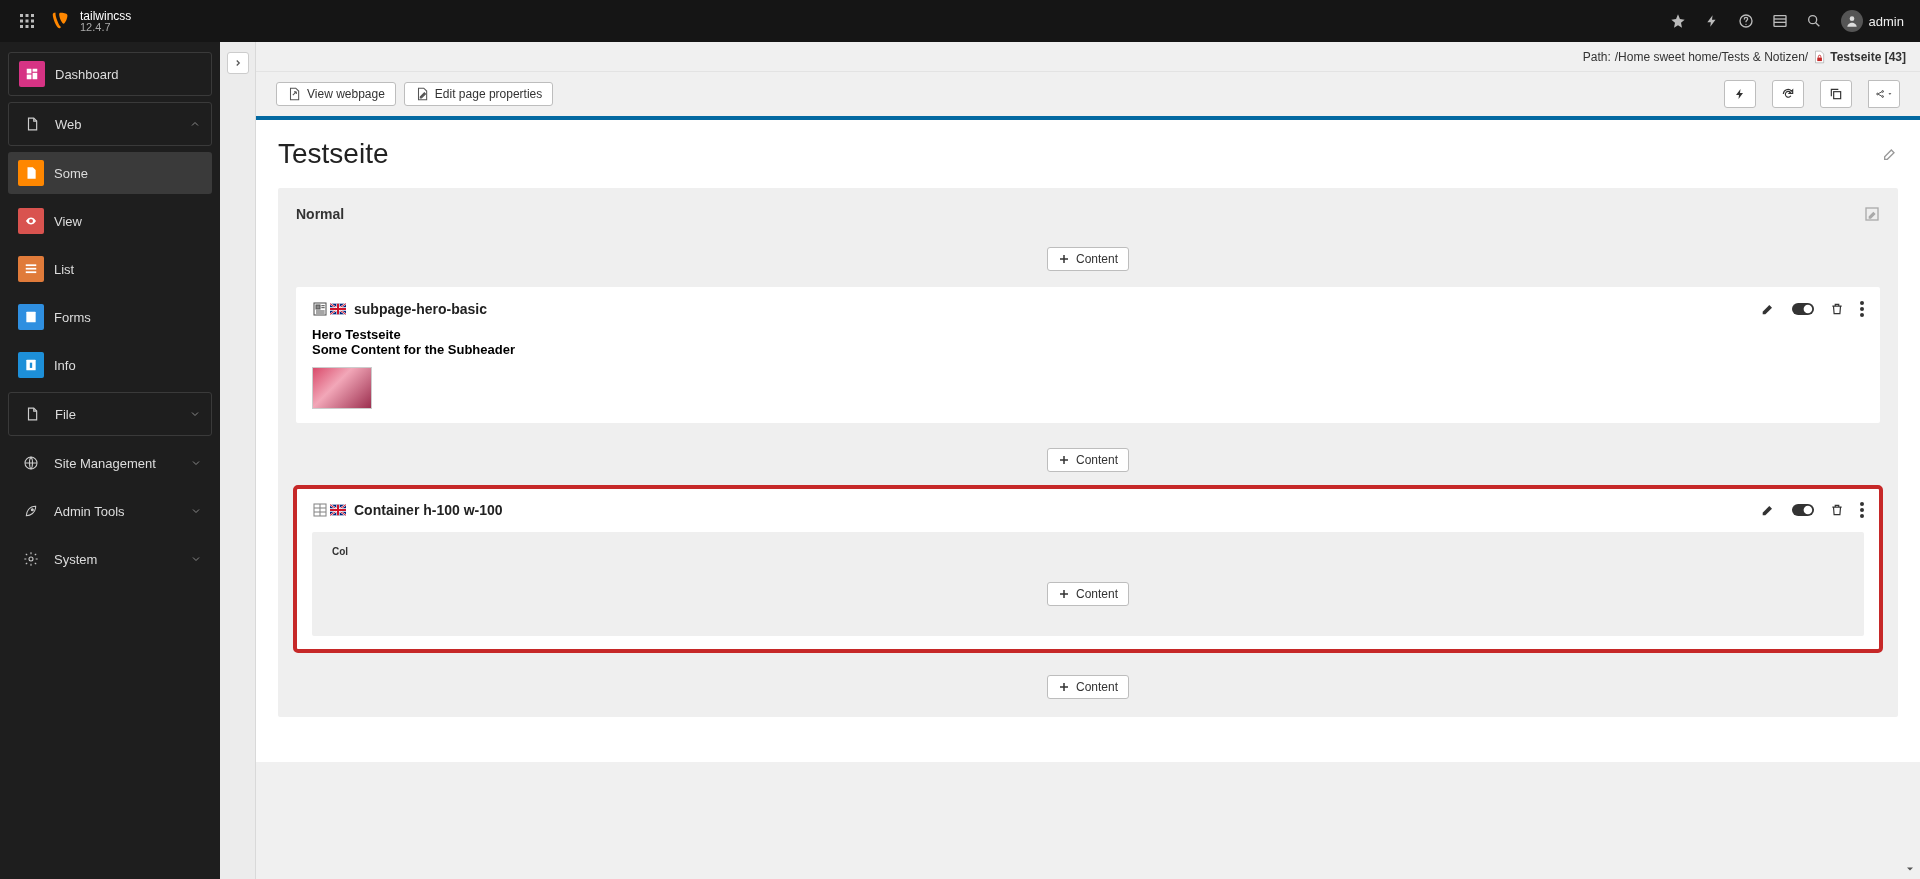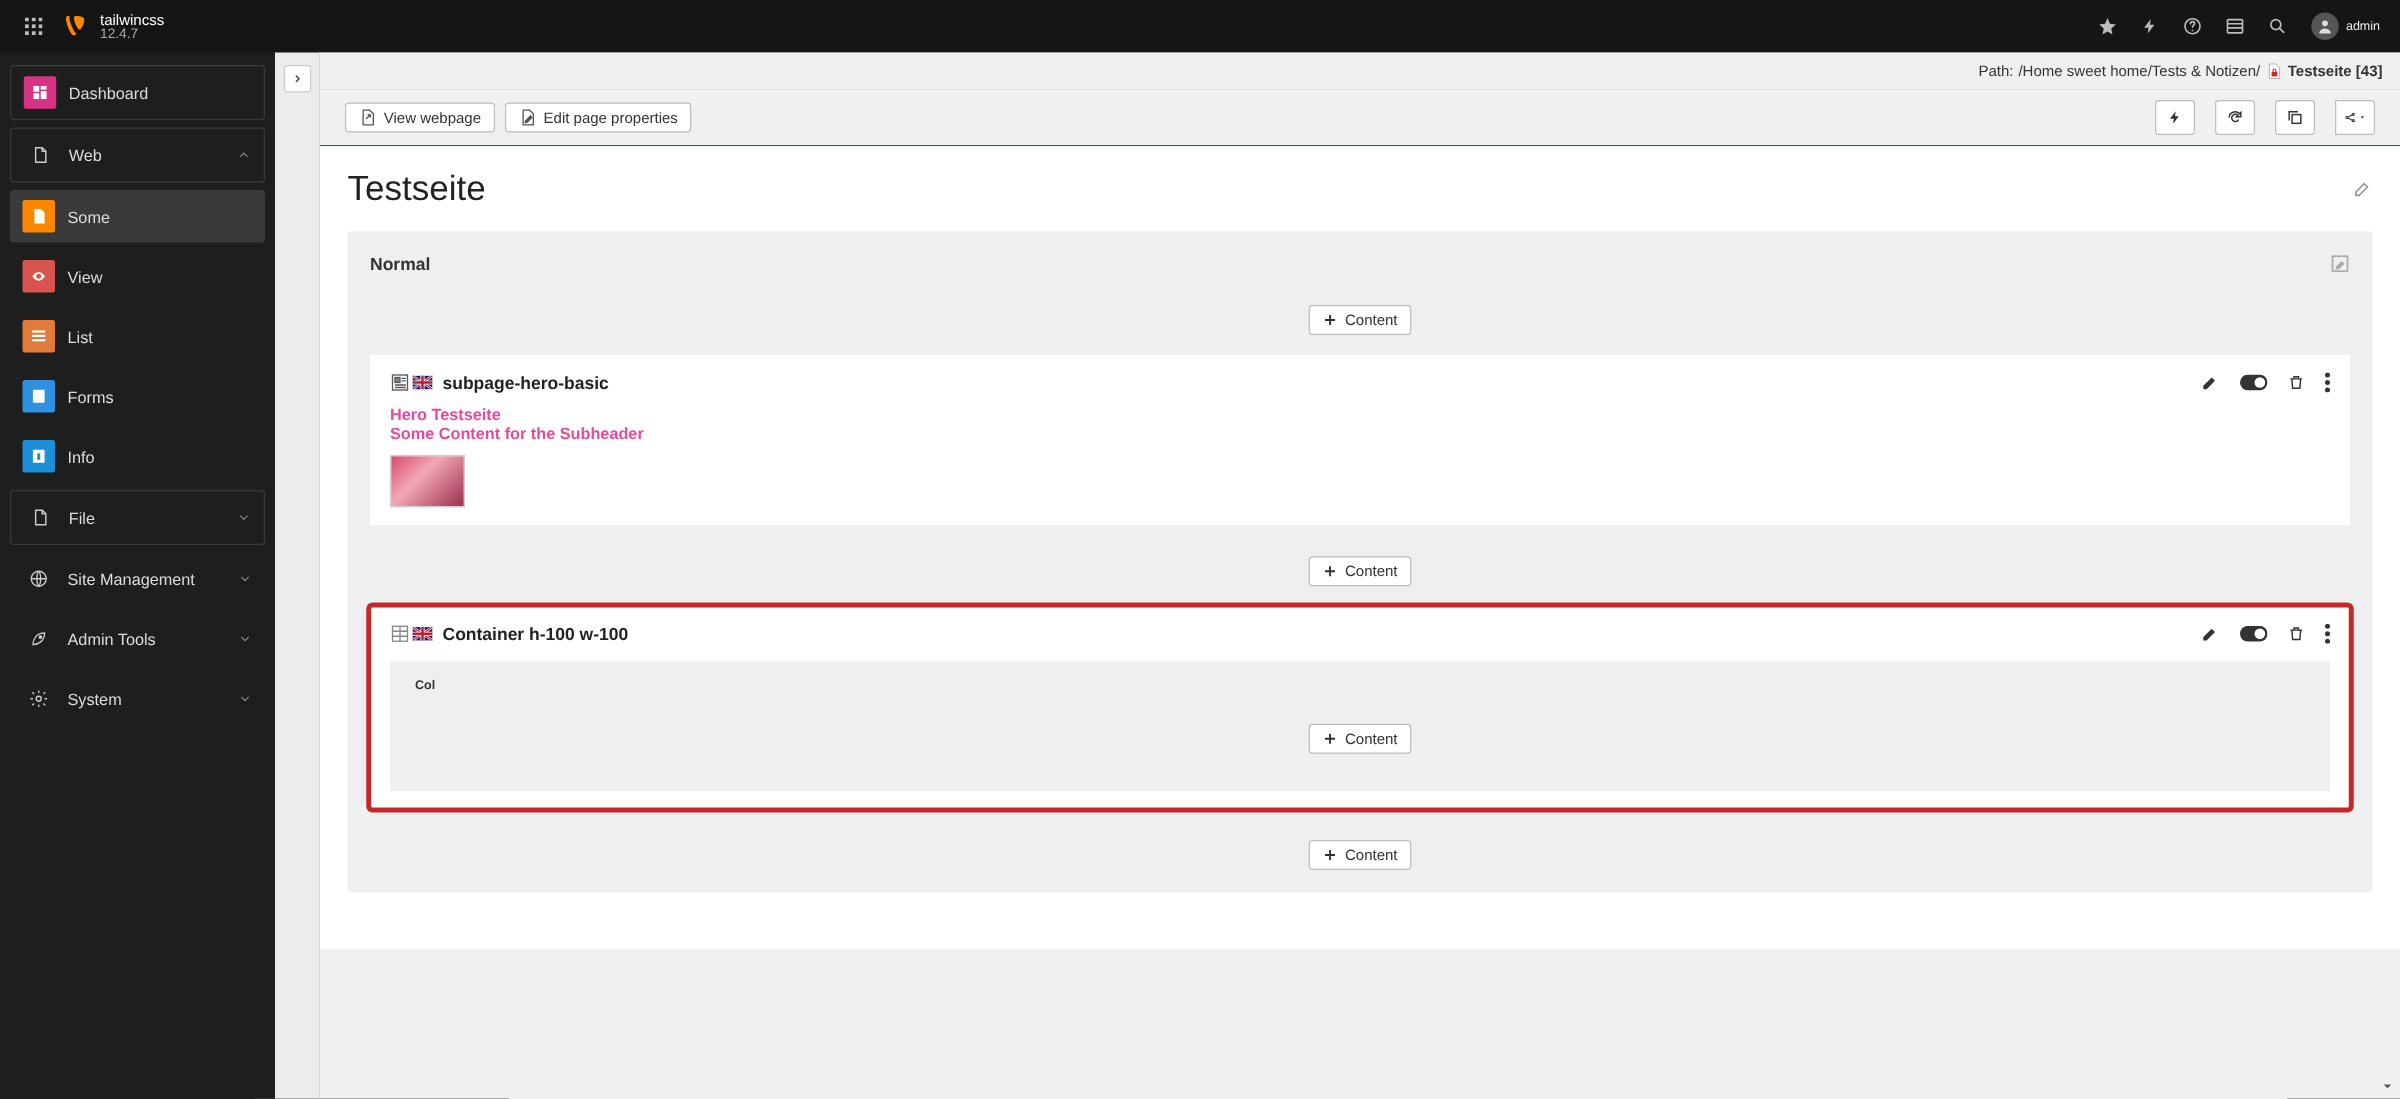--- a/index.html
+++ b/index.html
@@ -10,21 +10,21 @@
 #topbar .apps { width:30px; display:flex; justify-content:center; }
 #topbar .brand { display:flex; align-items:center; gap:8px; margin-left:6px; }
 #topbar .brand-logo { width:22px; height:22px; }
 #topbar .brand-text { line-height:1; }
 #topbar .brand-text .site { font-size:12px; color:#fff; }
 #topbar .brand-text .ver { font-size:11px; color:#aaa; }
 #topbar .spacer { flex:1; }
 #topbar .tool { width:34px; height:42px; display:flex; align-items:center; justify-content:center; color:#bbb; cursor:pointer; }
 #topbar .user { display:flex; align-items:center; gap:6px; margin-left:4px; padding:0 6px; cursor:pointer; }
 #topbar .avatar { width:22px; height:22px; border-radius:50%; background:#555; display:flex; align-items:center; justify-content:center; }
-#topbar .user-name { font-size:10px; color:#eee; }
+#topbar .user-name { font-size:13px; color:#eee; }
 
 
 #shell { display:flex; height:calc(100vh - 42px); }
 #sidebar { width:220px; background:#1e1e1e; padding:10px 8px; display:flex; flex-direction:column; gap:6px; }
 .nav-item { display:flex; align-items:center; gap:10px; padding:8px 10px; border-radius:3px; font-size:13px; color:#ddd; cursor:pointer; }
 .nav-item .chev { margin-left:auto; color:#888; }
 .nav-item.dashboard .nav-icon-box { background:#d63384; }
 .nav-item .nav-icon-box { width:26px; height:26px; display:flex; align-items:center; justify-content:center; border-radius:2px; color:#fff; }
 .nav-item.web .nav-icon-box {  }
 .nav-item.indent { padding-left:10px; }
@@ -42,21 +42,21 @@
 #gutter .collapse-btn { position:absolute; top:10px; left:50%; transform:translateX(-50%); width:22px; height:22px; background:#fff; border:1px solid #ccc; border-radius:3px; display:flex; align-items:center; justify-content:center; cursor:pointer; }
 
 #content { flex:1; background:#f0f0f0; display:flex; flex-direction:column; overflow:auto; color:#333; }
 
 
 .docheader { display:flex; align-items:center; justify-content:flex-end; padding:4px 14px; font-size:12px; color:#333; border-bottom:1px solid #e3e3e3; background:#f0f0f0; height:30px; }
 .docheader .path { display:flex; align-items:center; gap:4px; }
 .docheader .path .pg-icon { display:inline-flex; align-items:center; }
 .docheader .path b { font-weight:bold; }
 
-.docheader2 { display:flex; align-items:center; padding:8px 20px; border-bottom:1px solid #0369a1; background:#f0f0f0; gap:8px; }
+.docheader2 { display:flex; align-items:center; padding:8px 20px; border-bottom:4px solid #0369a1; background:#f0f0f0; gap:8px; }
 .btn { display:inline-flex; align-items:center; gap:6px; padding:4px 10px; border:1px solid #bdbdbd; background:#fff; font-size:12px; color:#333; border-radius:3px; cursor:pointer; }
 .btn svg { flex:none; }
 .btn-group { display:flex; margin-left:auto; }
 .btn-group .icon-btn { border:1px solid #bdbdbd; background:#fff; width:32px; height:28px; display:flex; align-items:center; justify-content:center; cursor:pointer; }
 .btn-group .icon-btn:first-child { border-radius:3px 0 0 3px; }
 .btn-group .icon-btn:last-child { border-radius:0 3px 3px 0; }
 .btn-group.solo .icon-btn { border-radius:3px; }
 .btn-group + .btn-group { margin-left:8px; }
 .btn-group .share { display:flex; align-items:center; gap:2px; padding:0 6px; }
 
@@ -73,21 +73,21 @@
 
 .add-content-row { display:flex; justify-content:center; margin:25px 0 16px; }
 
 .ce { background:#fff; border-radius:2px; padding:14px 16px; margin-bottom:14px; }
 .ce.highlighted { outline:4px solid #c62828; outline-offset:-1px; }
 .ce-head { display:flex; align-items:center; gap:8px; }
 .ce-icons { display:flex; align-items:center; gap:2px; }
 .ce-title { font-weight:bold; font-size:14px; color:#222; }
 .ce-actions { margin-left:auto; display:flex; align-items:center; gap:16px; color:#444; }
 .ce-actions .act { cursor:pointer; display:flex; }
-.ce-body { margin-top:10px; font-size:13px; color:#ec4899; }
+.ce-body { margin-top:10px; font-size:13px; color:#000000; }
 .ce-body .line1 { font-weight:bold; }
 .ce-body .line2 { font-weight:bold; }
 .ce-thumb { margin-top:10px; width:60px; height:42px; background:linear-gradient(135deg,#d94b6b 0%,#f2a7b8 40%,#9c2f4f 100%); border:1px solid #ccc; }
 
 .nested { margin-top:14px; background:#efefef; border-radius:2px; padding:14px 16px; }
 .nested-title { font-weight:bold; font-size:10px; color:#333; margin-bottom:12px; padding-left:4px; }
 
 .arrow-down-right { position:absolute; right:4px; bottom:4px; color:#555; }
 
 svg { display:block; }

